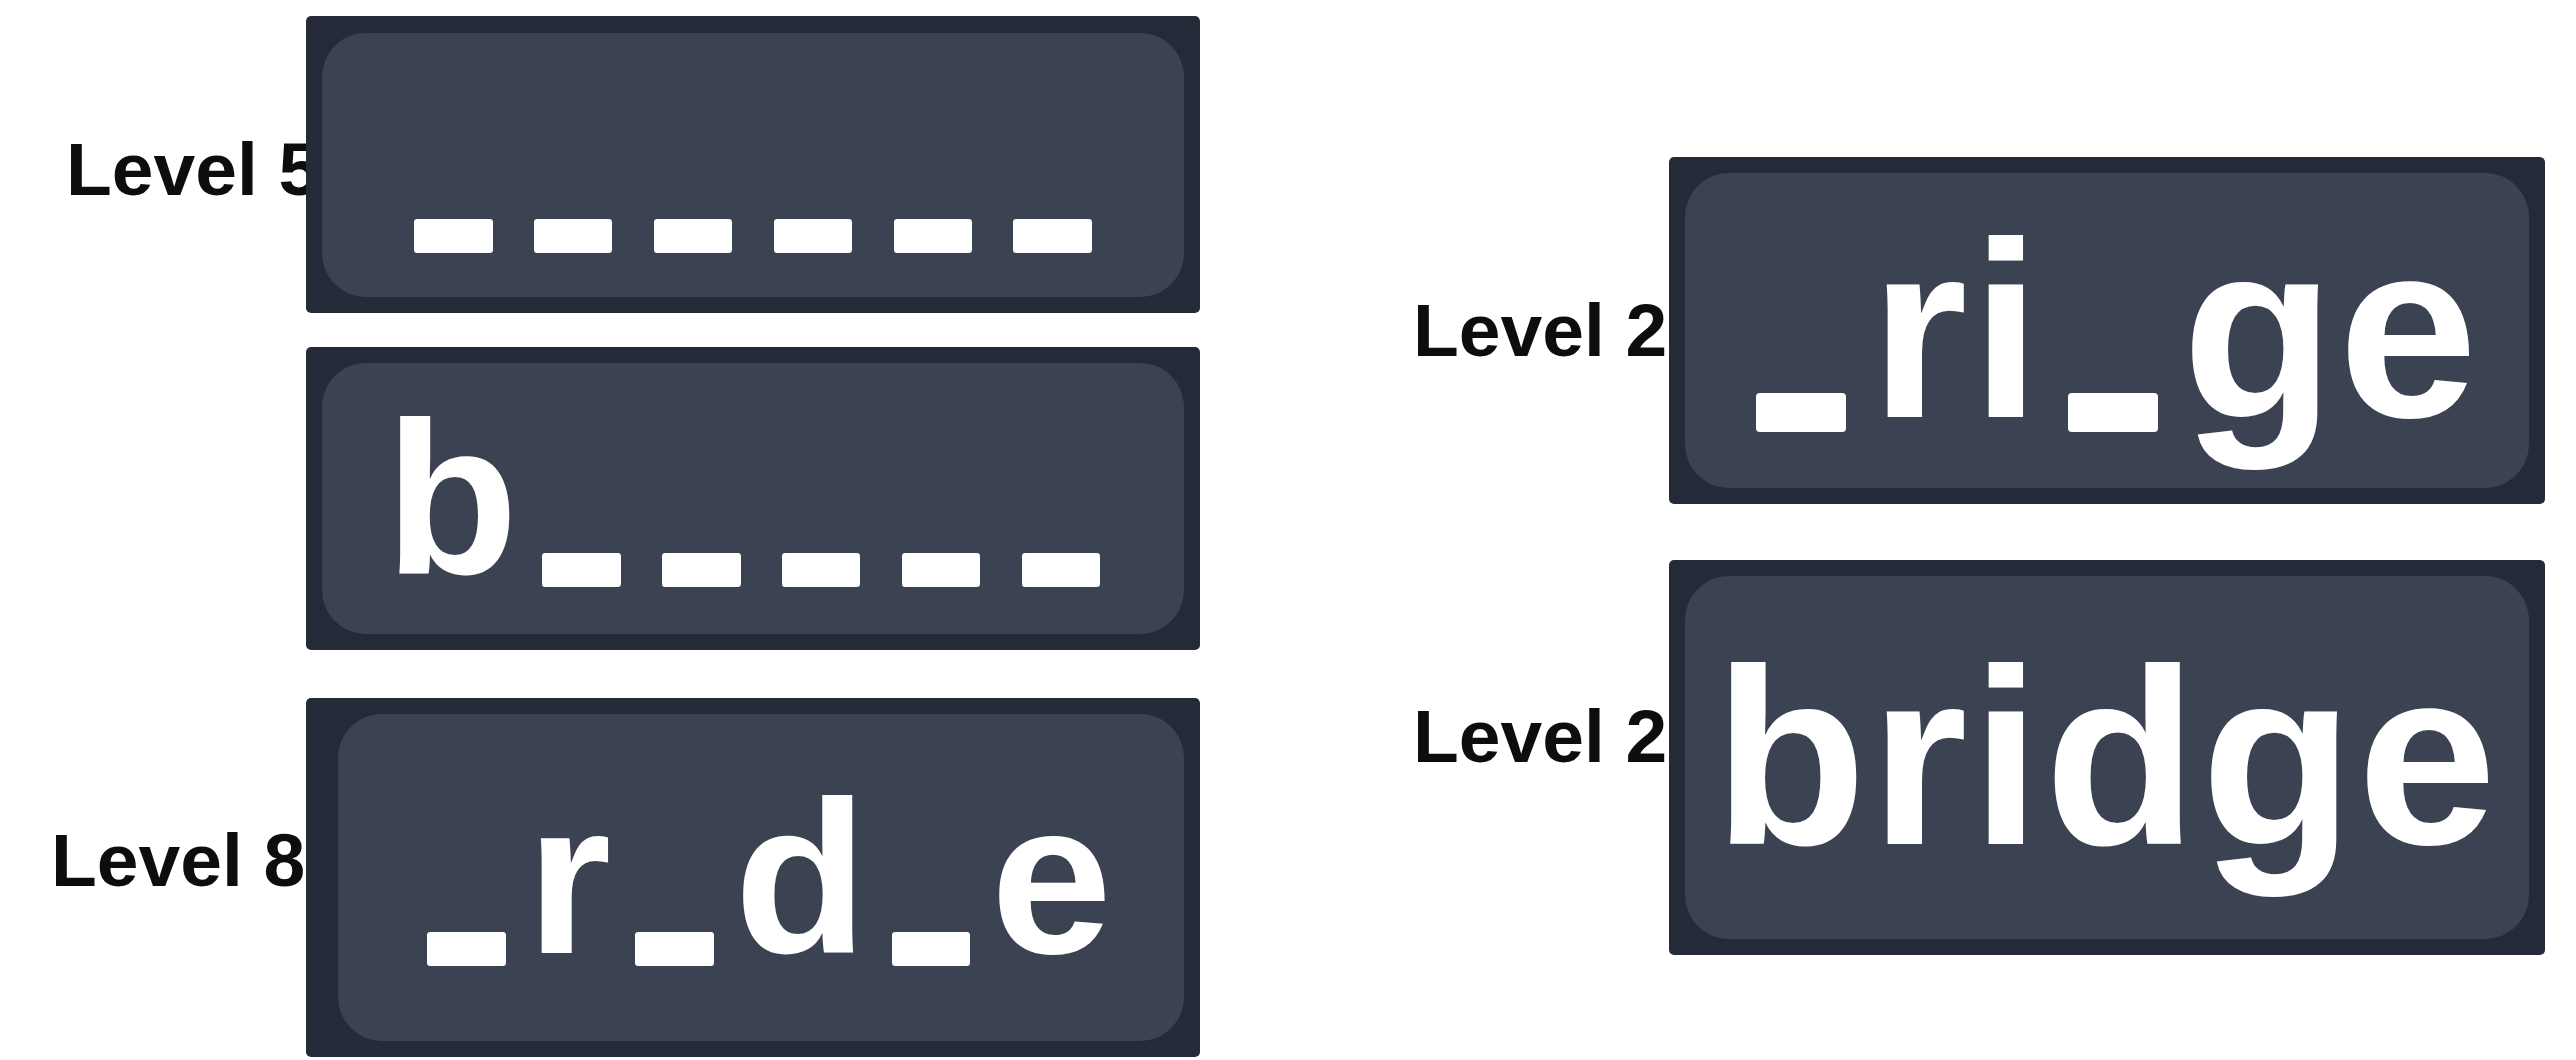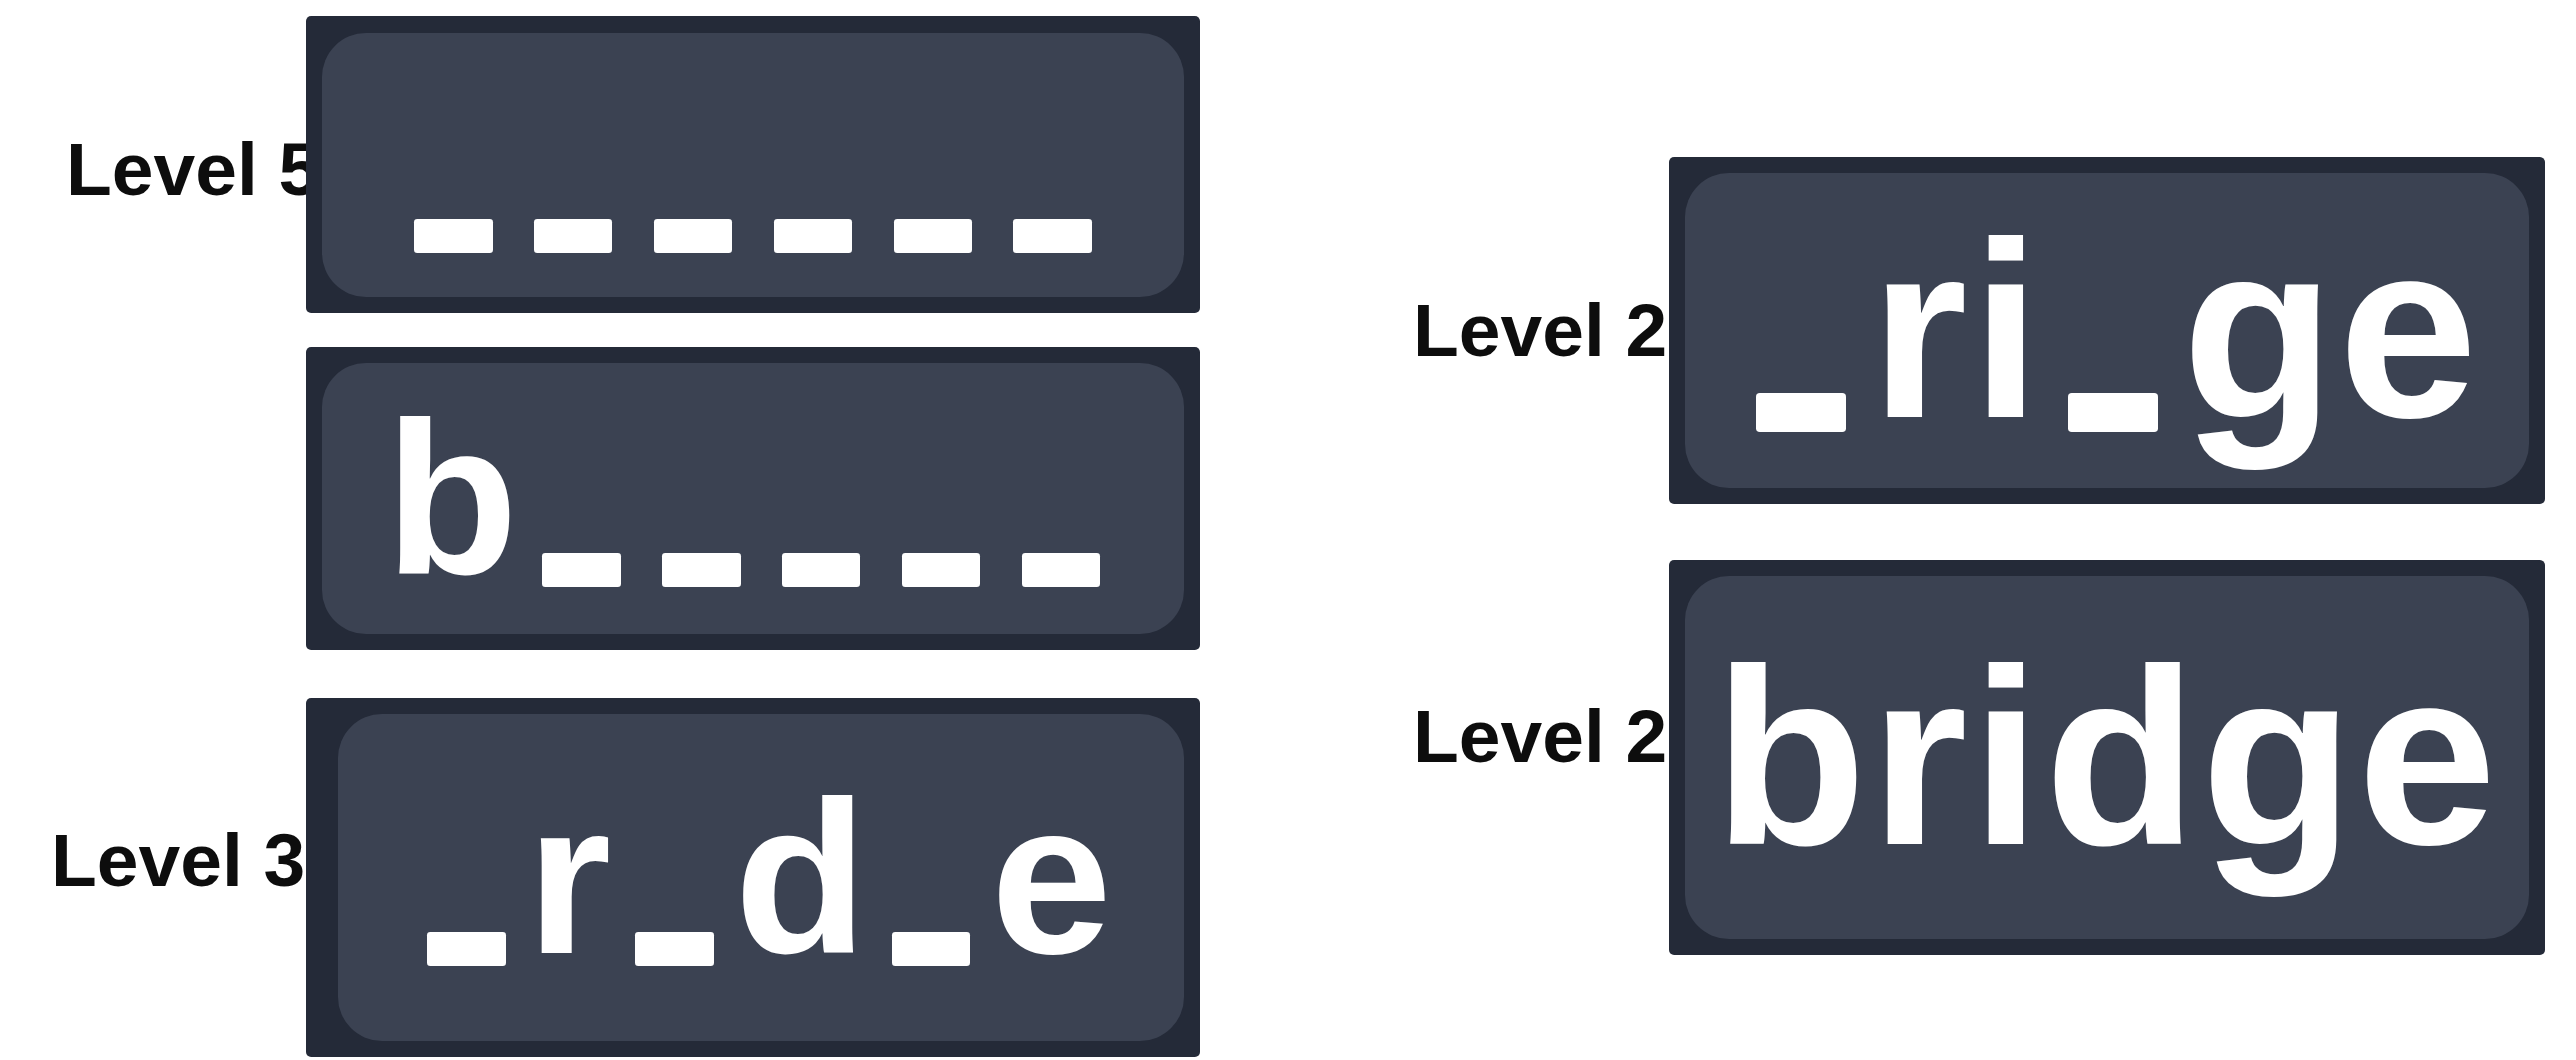--- a/index.html
+++ b/index.html
@@ -93,21 +93,21 @@
       <div class="word"><span class="blank"></span><span class="blank"></span><span class="blank"></span><span class="blank"></span><span class="blank"></span><span class="blank"></span></div>
     </div>
   </div>
 
   <div class="card card-l4">
     <div class="card-inner">
       <div class="word"><span class="letter">b</span><span class="blank"></span><span class="blank"></span><span class="blank"></span><span class="blank"></span><span class="blank"></span></div>
     </div>
   </div>
 
-  <div class="level-label label-l3">Level 3</div>
+  <div class="level-label label-l3">Level 8</div>
   <div class="card card-l3">
     <div class="card-inner">
       <div class="word"><span class="blank"></span><span class="letter">r</span><span class="blank"></span><span class="letter">d</span><span class="blank"></span><span class="letter">e</span></div>
     </div>
   </div>
 
   <div class="level-label label-l2">Level 2</div>
   <div class="card card-l2">
     <div class="card-inner">
       <div class="word"><span class="blank"></span><span class="letter">r</span><span class="letter">i</span><span class="blank"></span><span class="letter">g</span><span class="letter">e</span></div>

